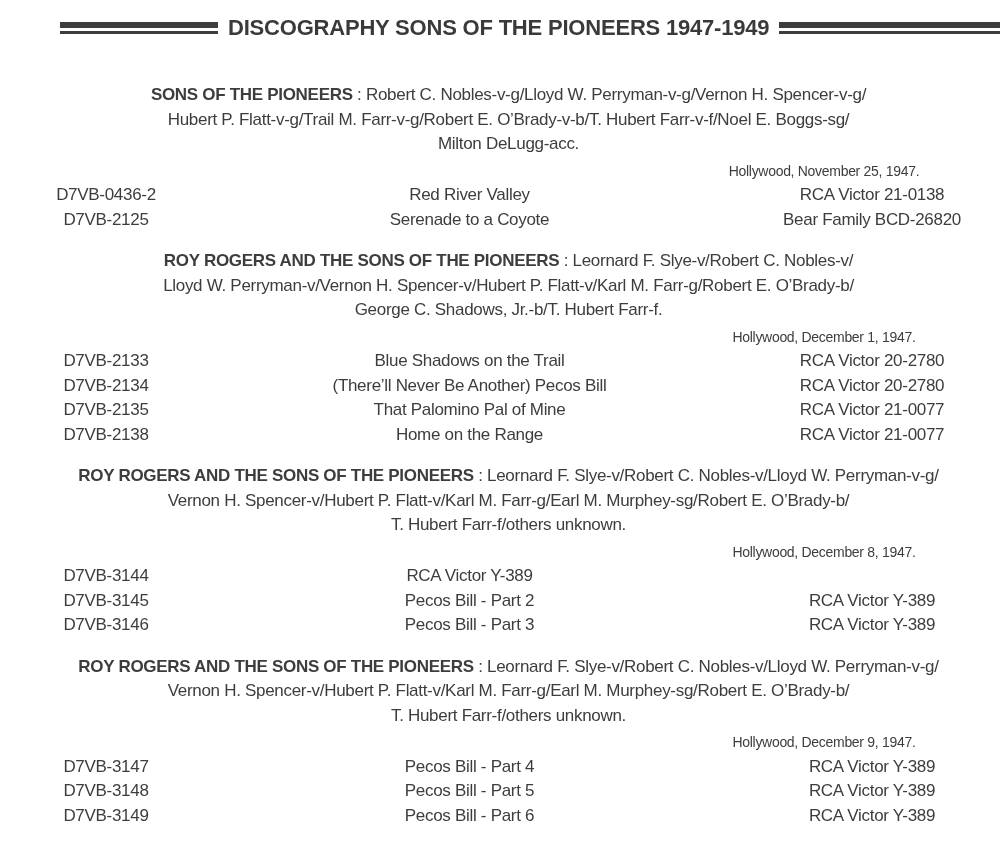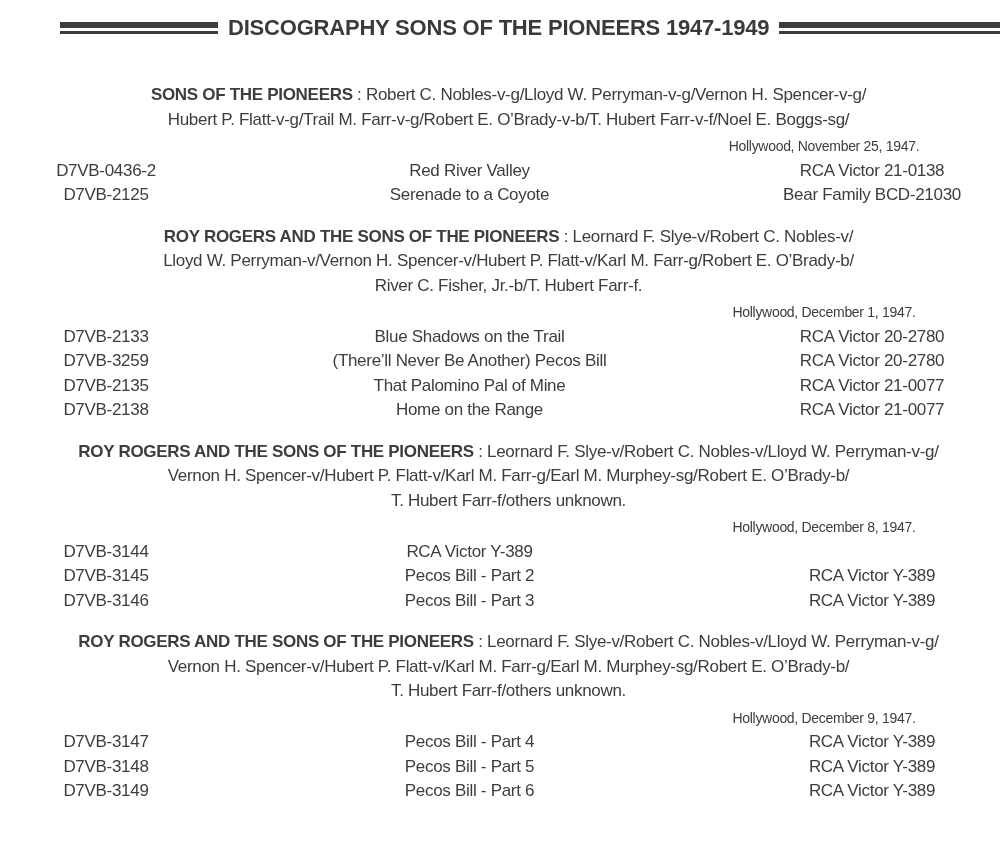--- a/index.html
+++ b/index.html
@@ -84,45 +84,46 @@
       <div class="bar-thick"></div>
       <div class="bar-thin"></div>
     </div>
   </header>
 
   <main class="content">
 
     <section class="session-block">
       <p class="pline"><strong class="artist">SONS OF THE PIONEERS</strong><span> : </span><span>Robert C. Nobles-v-g/Lloyd W. Perryman-v-g/Vernon H. Spencer-v-g/</span></p>
       <p class="pline">Hubert P. Flatt-v-g/Trail M. Farr-v-g/Robert E. O’Brady-v-b/T. Hubert Farr-v-f/Noel E. Boggs-sg/</p>
+      <p class="pline">Milton DeLugg-acc.</p>
       <p class="session-line">Hollywood, November 25, 1947.</p>
       <div class="track">
         <span>D7VB-0436-2</span>
         <span>Red River Valley</span>
         <span>RCA Victor 21-0138</span>
       </div>
       <div class="track">
         <span>D7VB-2125</span>
         <span>Serenade to a Coyote</span>
-        <span>Bear Family BCD-21030</span>
+        <span>Bear Family BCD-26820</span>
       </div>
     </section>
 
     <section class="session-block">
       <p class="pline"><strong class="artist">ROY ROGERS AND THE SONS OF THE PIONEERS</strong><span> : </span><span>Leornard F. Slye-v/Robert C. Nobles-v/</span></p>
       <p class="pline">Lloyd W. Perryman-v/Vernon H. Spencer-v/Hubert P. Flatt-v/Karl M. Farr-g/Robert E. O’Brady-b/</p>
-      <p class="pline">River C. Fisher, Jr.-b/T. Hubert Farr-f.</p>
+      <p class="pline">George C. Shadows, Jr.-b/T. Hubert Farr-f.</p>
       <p class="session-line">Hollywood, December 1, 1947.</p>
       <div class="track">
         <span>D7VB-2133</span>
         <span>Blue Shadows on the Trail</span>
         <span>RCA Victor 20-2780</span>
       </div>
       <div class="track">
-        <span>D7VB-3259</span>
+        <span>D7VB-2134</span>
         <span>(There’ll Never Be Another) Pecos Bill</span>
         <span>RCA Victor 20-2780</span>
       </div>
       <div class="track">
         <span>D7VB-2135</span>
         <span>That Palomino Pal of Mine</span>
         <span>RCA Victor 21-0077</span>
       </div>
       <div class="track">
         <span>D7VB-2138</span>

